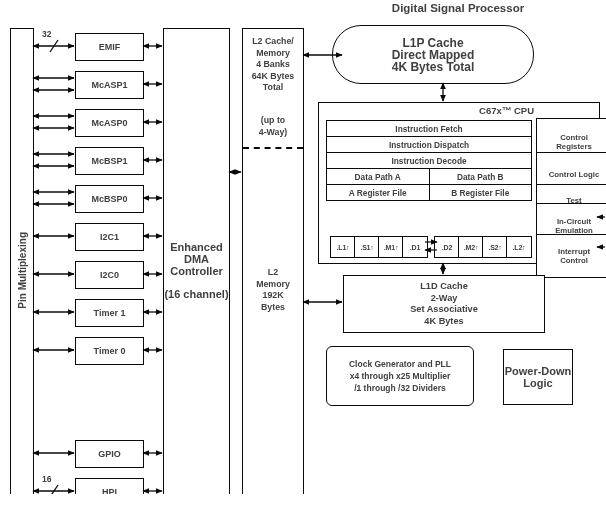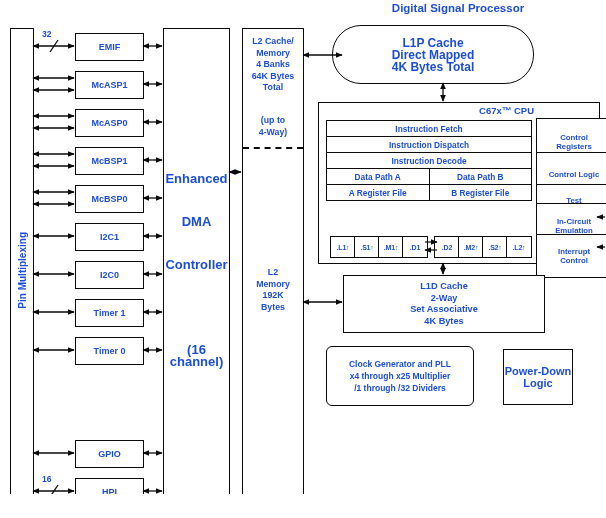--- a/index.html
+++ b/index.html
@@ -1,23 +1,23 @@
 <!DOCTYPE html>
 <html><head>
 <meta charset="utf-8">
 <style>
   html,body{margin:0;padding:0;background:#fff;}
-  #canvas{position:relative;width:606px;height:494px;background:#fff;font-family:"Liberation Sans",sans-serif;color:#1d4ed8;overflow:hidden;}
+  #canvas{position:relative;width:606px;height:494px;background:#fff;font-family:"Liberation Sans",sans-serif;color:#404040;overflow:hidden;}
   .box{position:absolute;border:1.6px solid #0a0a0a;background:#fff;display:flex;flex-direction:column;align-items:center;justify-content:center;text-align:center;font-weight:bold;}
   .title{position:absolute;left:318px;top:2px;width:280px;text-align:center;font-size:11.5px;font-weight:bold;}
   .pinmux{left:10px;top:28px;width:22px;height:482px;}
   .vtext{writing-mode:vertical-rl;transform:rotate(180deg);font-size:10px;font-weight:bold;white-space:nowrap;}
   .periph{left:75px;width:67px;height:26px;font-size:9px;text-align:center;}
   .bus{position:absolute;font-size:8.5px;font-weight:bold;}
-  .dma{left:163px;top:28px;width:65px;height:482px;font-size:13px;line-height:12px;gap:31px;}
+  .dma{left:163px;top:28px;width:65px;height:482px;font-size:11px;line-height:12px;}
   .sp{height:11px;}
   .l2{left:242px;top:28px;width:60px;height:482px;display:block;font-size:8.8px;line-height:11.5px;font-weight:bold;text-align:center;}
   .l2top{position:absolute;top:7px;left:0;right:0;}
   .l2note{position:absolute;top:86px;left:0;right:0;}
   .l2dash{position:absolute;top:118px;left:0;right:0;border-top:2px dashed #0a0a0a;}
   .l2mem{position:absolute;top:238px;left:0;right:0;}
   .l1p{left:332px;top:25px;width:200px;height:57px;font-size:12px;line-height:12px;border-radius:29px;}
   .l1d{left:343px;top:275px;width:200px;height:56px;font-size:9.2px;line-height:11.5px;}
   .cpuo{left:318px;top:102px;width:280px;height:160px;display:block;}
   .cputitle{position:absolute;left:440px;top:105px;width:94px;text-align:right;font-size:9.5px;font-weight:bold;}

